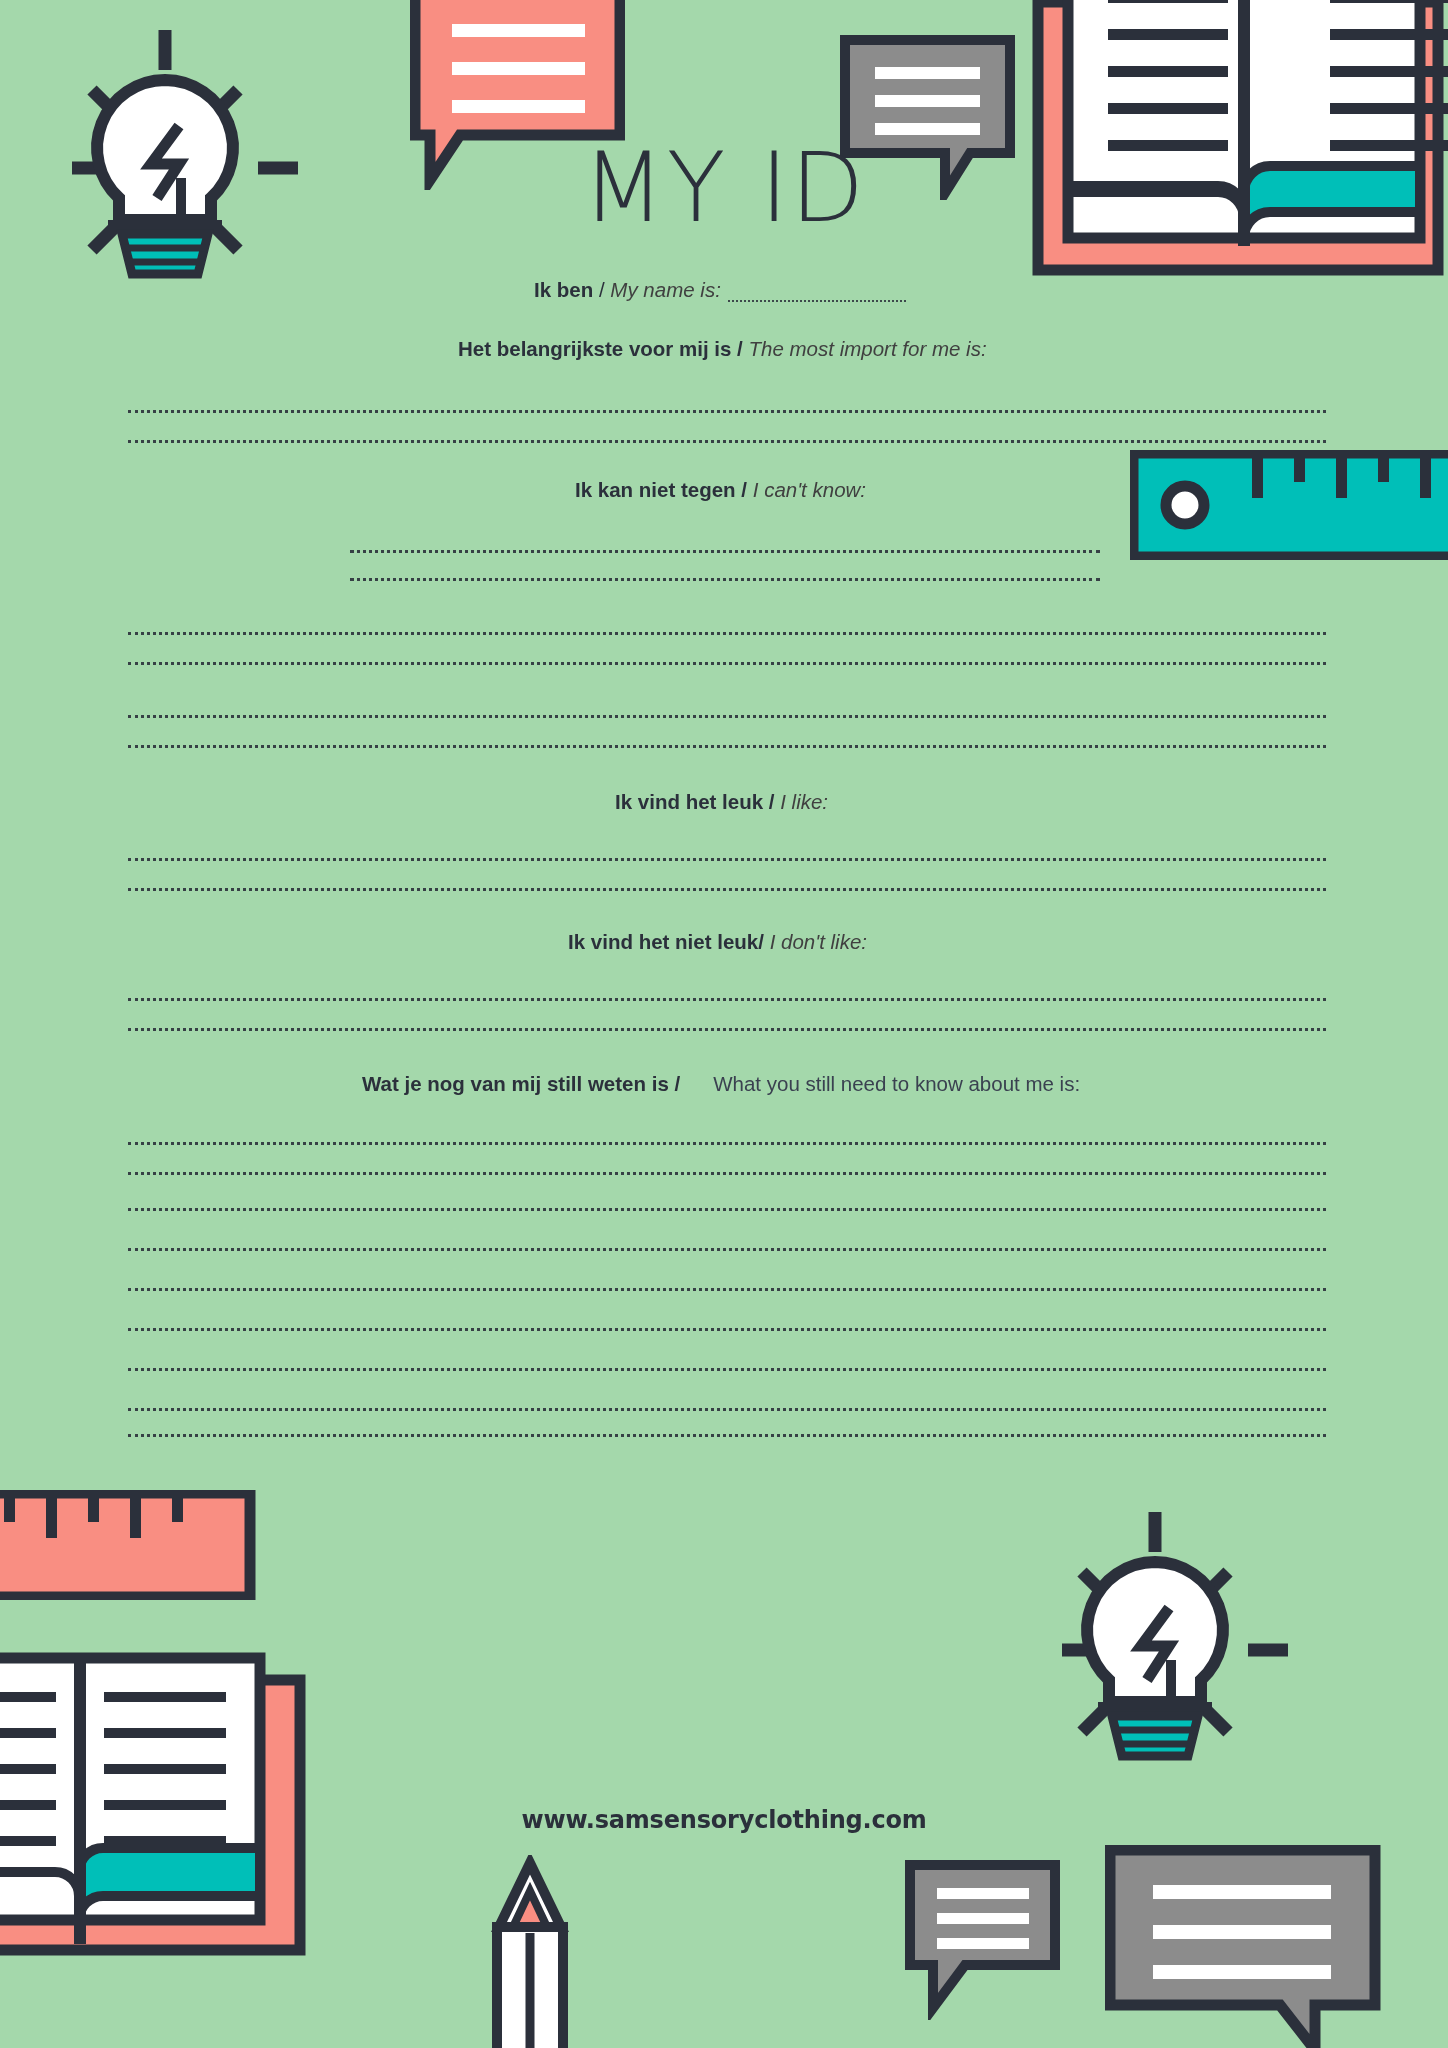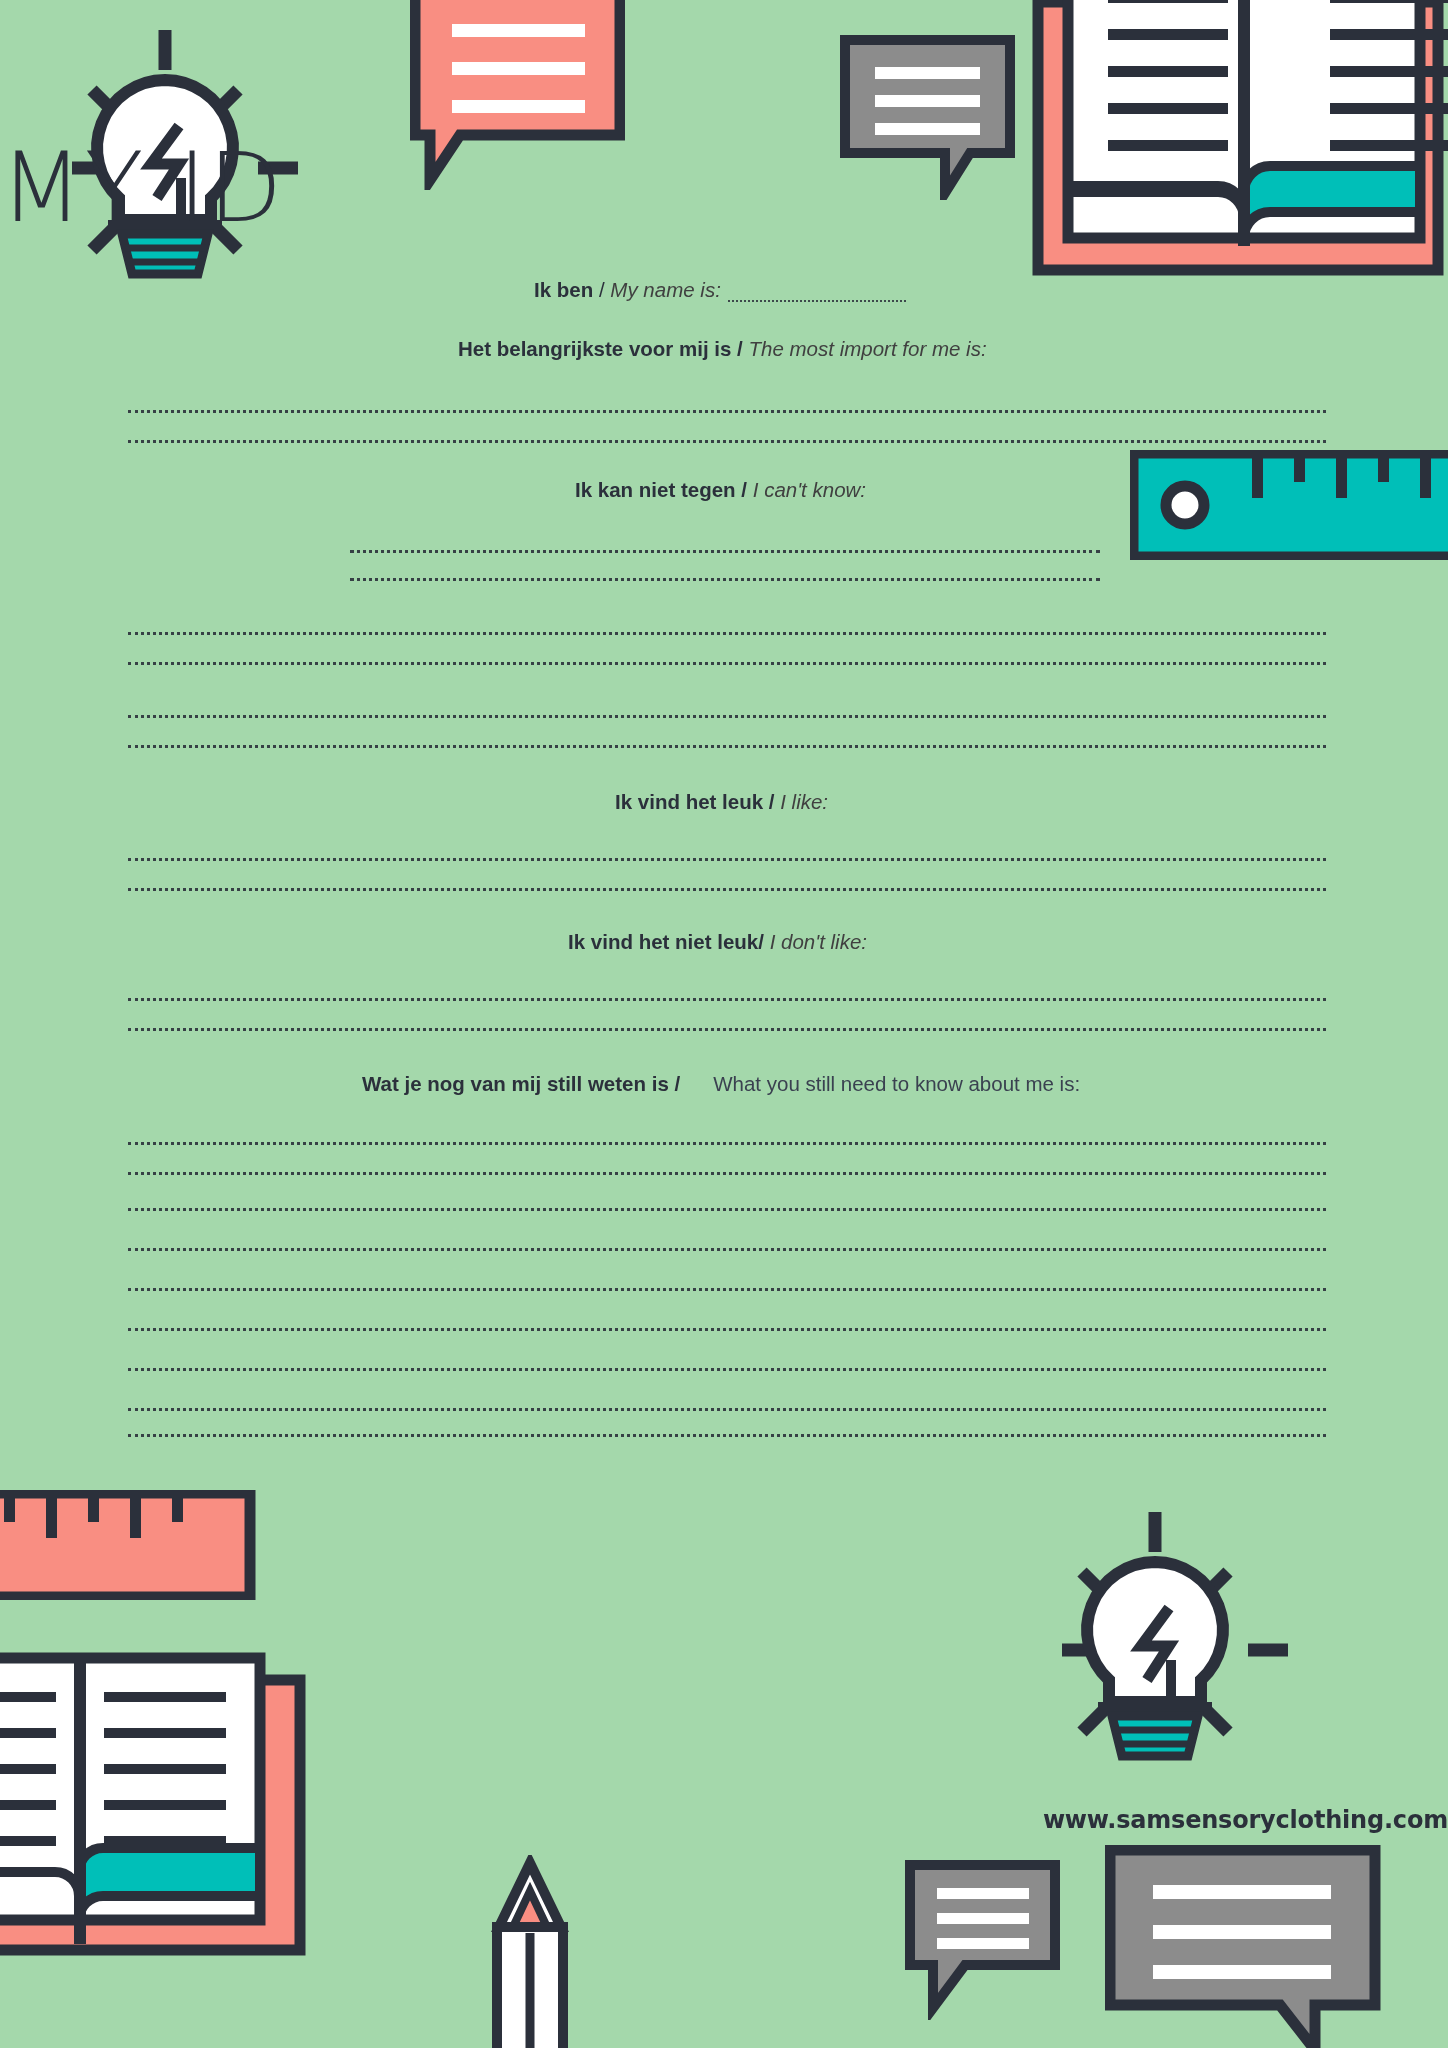--- a/index.html
+++ b/index.html
@@ -25,20 +25,21 @@
   #bubble-gray-top{left:840px;top:35px;}
   #bubble-gray-bottom{left:905px;top:1860px;}
   #bubble-gray-bottom2{left:1105px;top:1845px;}
   #pencil{left:485px;top:1855px;}
 
   
   .title{
     position:absolute;
     left:0;right:0;
     top:140px;
+    text-align:center;
     font-size:96px;
     letter-spacing:2px;
     color:#2b303b;
     font-weight:300;
     font-family:"DejaVu Sans", sans-serif;
     line-height:1;
   }
 
   
   .form{position:absolute;left:0;top:0;width:1448px;}
@@ -64,21 +65,21 @@
     position:absolute;
     height:0;
     border-bottom:3px dotted #2b303b;
     opacity:.9;
   }
 
   .footer{
     position:absolute;
     left:0;right:0;
     top:1806px;
-    text-align:right;
+    text-align:center;
     font-size:24px;
     font-weight:bold;
     color:#2b303b;
     letter-spacing:-.2px;
     font-family:"DejaVu Sans", sans-serif;
   }
 </style>
 </head>
 <body>
 

